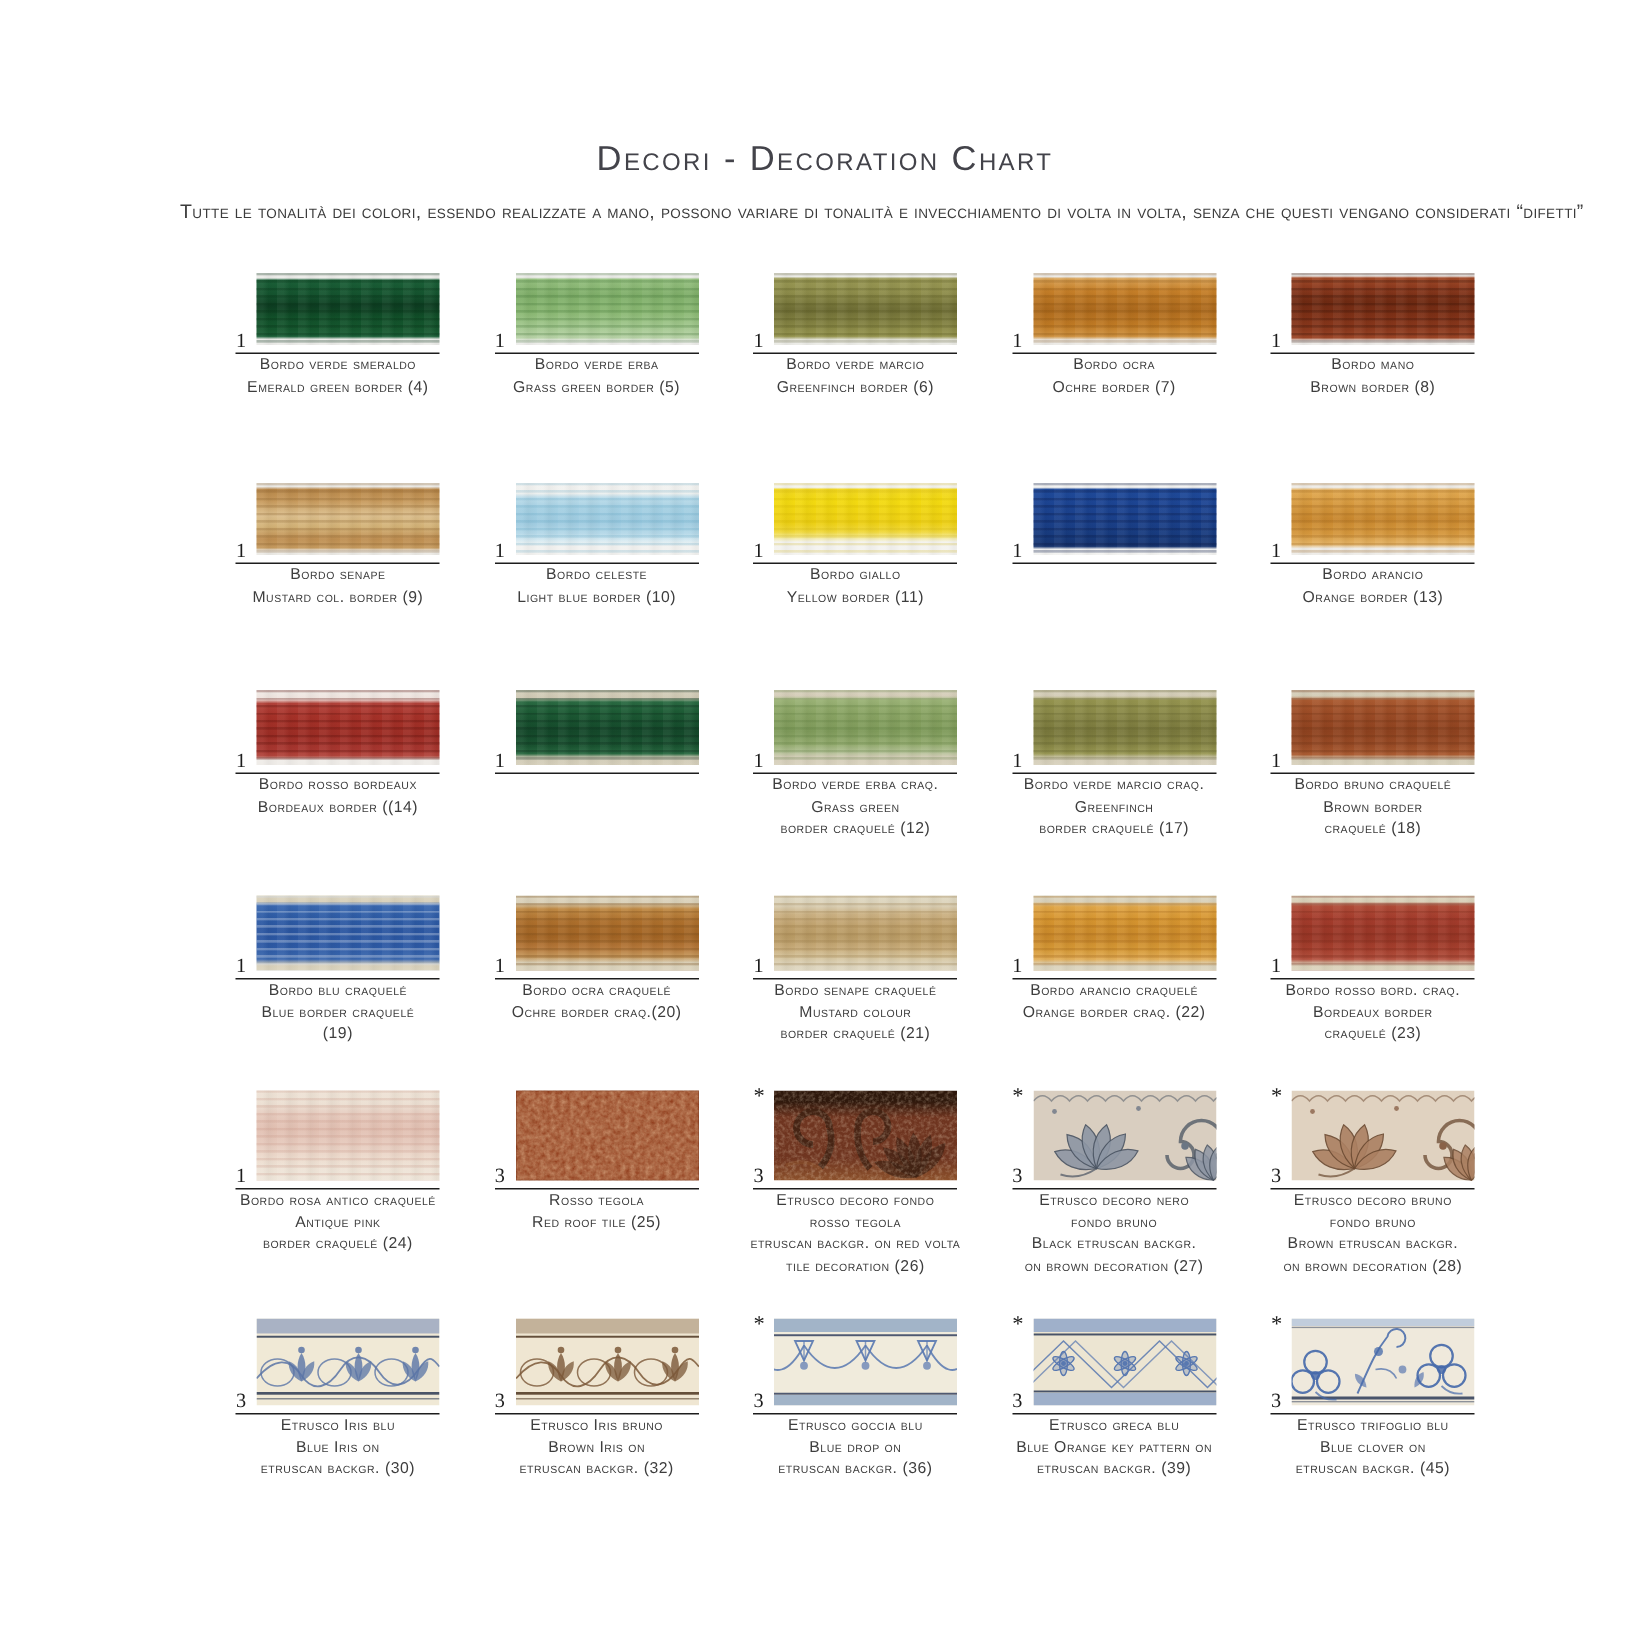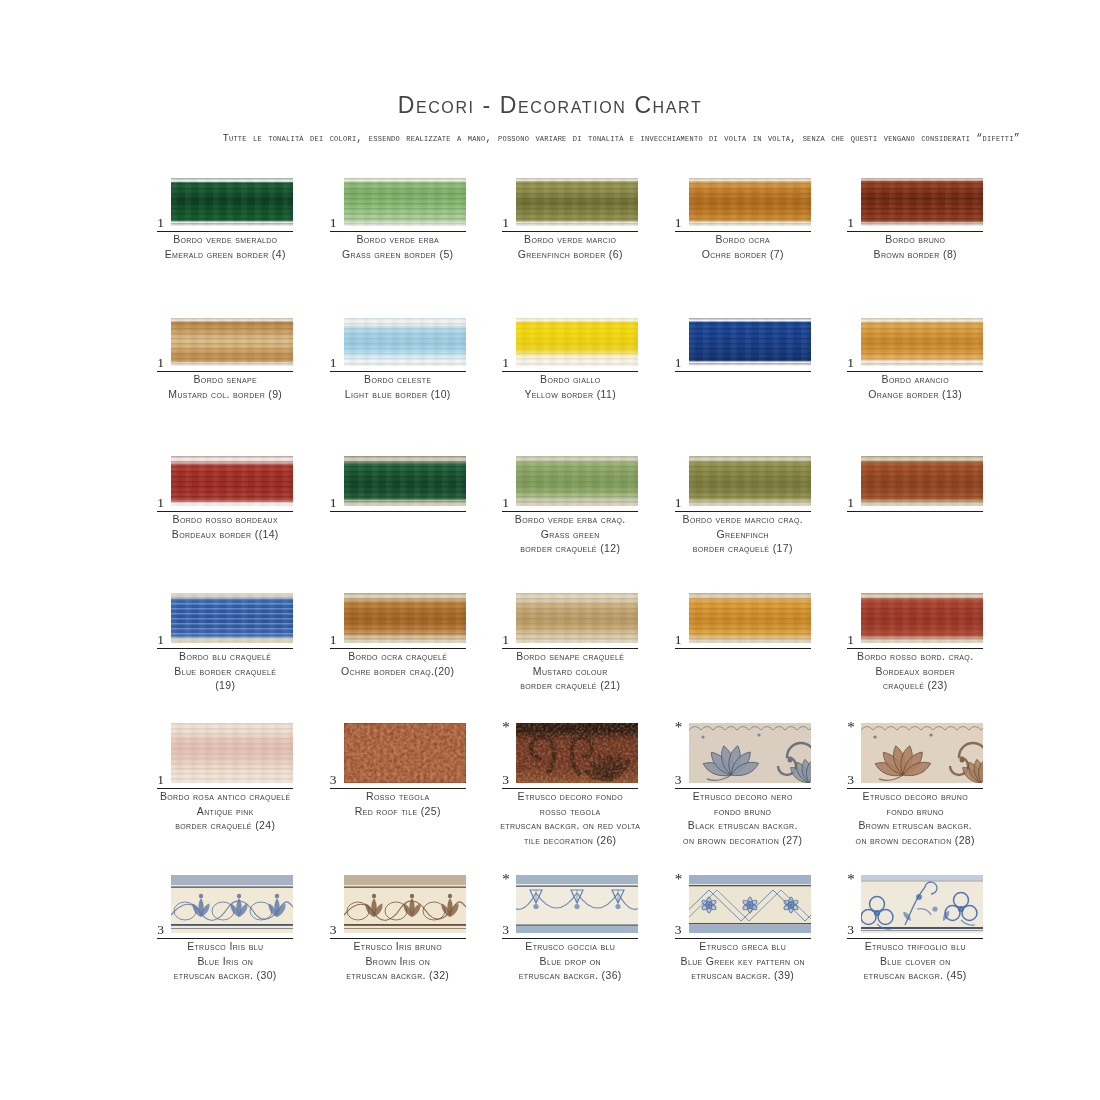--- a/index.html
+++ b/index.html
@@ -3,22 +3,22 @@
 <meta charset="utf-8">
 <style>
   html,body{margin:0;padding:0;background:#ffffff;}
   body{width:1100px;height:1100px;overflow:hidden;font-family:"Liberation Sans",sans-serif;color:#3b3b3b;}
   .page{position:relative;width:1100px;height:1100px;background:#fff;}
   .title{
     margin:0;padding-top:92px;text-align:center;
     font-variant:small-caps;font-weight:400;font-size:23px;letter-spacing:1.6px;color:#43434a;
   }
   .disclaimer{
-    margin:14px auto 0 auto;width:900px;margin-left:120px;text-align:right;
-    font-variant:small-caps;font-size:10px;letter-spacing:0.25px;color:#3c3c3c;white-space:nowrap;font-family:Liberation Mono, monospace;
+    margin:14px auto 0 auto;width:900px;margin-left:120px;text-align:left;
+    font-variant:small-caps;font-size:13px;letter-spacing:0.25px;color:#3c3c3c;white-space:nowrap;
   }
   .grid{margin-top:34px;}
   .row{display:grid;grid-template-columns:repeat(5,172.5px);margin-left:139px;}
   .row-0{height:140px}.row-1{height:138px}.row-2{height:137px}.row-3{height:130px}.row-4{height:152px}.row-5{height:160px}
   .cell{position:relative;}
   .swatch-block{
     position:relative;width:136px;margin:0 auto;
     display:flex;align-items:flex-end;
     border-bottom:1.4px solid #1d1d1d;padding-bottom:3px;
   }
@@ -94,21 +94,21 @@
           </div>
   </div>
 
   <div class="cell">
     <div class="swatch-block">
       <span class="star"></span>
       <span class="qty">1</span>
       <div class="swatch" style="height: 48px; background: repeating-linear-gradient(rgba(50, 15, 5, 0.28) 0px, rgba(50, 15, 5, 0.28) 1px, rgba(0, 0, 0, 0) 2px, rgba(0, 0, 0, 0) 5px), repeating-linear-gradient(90deg, rgba(255, 255, 255, 0.05) 0px, rgba(255, 255, 255, 0.05) 4px, rgba(0, 0, 0, 0.03) 8px, rgba(0, 0, 0, 0) 14px), linear-gradient(rgb(236, 234, 231) 0%, rgb(236, 234, 231) 4%, rgb(161, 74, 40) 7%, rgb(140, 58, 30) 20%, rgb(111, 42, 18) 40%, rgb(126, 48, 22) 60%, rgb(140, 58, 30) 80%, rgb(156, 69, 38) 90%, rgb(236, 234, 231) 94%, rgb(236, 234, 231) 100%);"></div>
     </div>
     <div class="caption">
-            <div>Bordo bruno</div>
+            <div>Bordo mano</div>
             <div>Brown border (8)</div>
           </div>
   </div>
 </div>
       <div class="row row-1">
   <div class="cell">
     <div class="swatch-block">
       <span class="star"></span>
       <span class="qty">1</span>
       <div class="swatch" style="height: 48px; background: repeating-linear-gradient(rgba(130, 90, 40, 0.25) 0px, rgba(130, 90, 40, 0.25) 1px, rgba(0, 0, 0, 0) 2px, rgba(0, 0, 0, 0) 5px), repeating-linear-gradient(90deg, rgba(255, 255, 255, 0.05) 0px, rgba(255, 255, 255, 0.05) 4px, rgba(0, 0, 0, 0.03) 8px, rgba(0, 0, 0, 0) 14px), linear-gradient(rgb(236, 234, 229) 0%, rgb(236, 234, 229) 5%, rgb(184, 135, 74) 9%, rgb(199, 154, 92) 25%, rgb(220, 191, 141) 45%, rgb(211, 178, 119) 60%, rgb(191, 143, 82) 78%, rgb(197, 154, 94) 90%, rgb(236, 234, 229) 94%, rgb(236, 234, 229) 100%);"></div>
@@ -209,20 +209,25 @@
             <div>border craquelé (17)</div>
           </div>
   </div>
 
   <div class="cell">
     <div class="swatch-block">
       <span class="star"></span>
       <span class="qty">1</span>
       <div class="swatch" style="height: 50px; background: repeating-linear-gradient(rgba(110, 50, 20, 0.3) 0px, rgba(110, 50, 20, 0.3) 1px, rgba(0, 0, 0, 0) 2px, rgba(0, 0, 0, 0) 5px), repeating-linear-gradient(90deg, rgba(255, 255, 255, 0.05) 0px, rgba(255, 255, 255, 0.05) 4px, rgba(0, 0, 0, 0.03) 8px, rgba(0, 0, 0, 0) 14px), linear-gradient(rgb(216, 209, 189) 0%, rgb(211, 204, 182) 8%, rgb(170, 90, 48) 14%, rgb(156, 76, 38) 30%, rgb(142, 66, 31) 55%, rgb(154, 76, 38) 75%, rgb(171, 92, 50) 86%, rgb(211, 204, 182) 92%, rgb(216, 209, 189) 100%);"></div>
     </div>
+    <div class="caption">
+            <div>Bordo bruno craquelé</div>
+            <div>Brown border</div>
+            <div>craquelé (18)</div>
+          </div>
   </div>
 </div>
       <div class="row row-3">
   <div class="cell">
     <div class="swatch-block">
       <span class="star"></span>
       <span class="qty">1</span>
       <div class="swatch" style="height: 50px; background: repeating-linear-gradient(rgba(210, 220, 235, 0.35) 0px, rgba(210, 220, 235, 0.35) 1px, rgba(0, 0, 0, 0) 2px, rgba(0, 0, 0, 0) 5px), repeating-linear-gradient(90deg, rgba(255, 255, 255, 0.05) 0px, rgba(255, 255, 255, 0.05) 4px, rgba(0, 0, 0, 0.03) 8px, rgba(0, 0, 0, 0) 14px), linear-gradient(rgb(220, 213, 192) 0%, rgb(216, 208, 186) 8%, rgb(58, 104, 176) 13%, rgb(45, 91, 165) 30%, rgb(42, 85, 160) 50%, rgb(45, 90, 165) 70%, rgb(60, 104, 174) 85%, rgb(216, 208, 186) 92%, rgb(220, 213, 192) 100%);"></div>
     </div>
     <div class="caption">
@@ -256,20 +261,24 @@
             <div>border craquelé (21)</div>
           </div>
   </div>
 
   <div class="cell">
     <div class="swatch-block">
       <span class="star"></span>
       <span class="qty">1</span>
       <div class="swatch" style="height: 50px; background: repeating-linear-gradient(rgba(160, 100, 25, 0.3) 0px, rgba(160, 100, 25, 0.3) 1px, rgba(0, 0, 0, 0) 2px, rgba(0, 0, 0, 0) 5px), repeating-linear-gradient(90deg, rgba(255, 255, 255, 0.05) 0px, rgba(255, 255, 255, 0.05) 4px, rgba(0, 0, 0, 0.03) 8px, rgba(0, 0, 0, 0) 14px), linear-gradient(rgb(221, 214, 192) 0%, rgb(217, 209, 186) 8%, rgb(224, 166, 72) 15%, rgb(214, 149, 47) 32%, rgb(201, 136, 42) 55%, rgb(214, 153, 54) 72%, rgb(226, 174, 88) 85%, rgb(217, 209, 186) 92%, rgb(221, 214, 192) 100%);"></div>
     </div>
+    <div class="caption">
+            <div>Bordo arancio craquelé</div>
+            <div>Orange border craq. (22)</div>
+          </div>
   </div>
 
   <div class="cell">
     <div class="swatch-block">
       <span class="star"></span>
       <span class="qty">1</span>
       <div class="swatch" style="height: 50px; background: repeating-linear-gradient(rgba(120, 40, 25, 0.3) 0px, rgba(120, 40, 25, 0.3) 1px, rgba(0, 0, 0, 0) 2px, rgba(0, 0, 0, 0) 5px), repeating-linear-gradient(90deg, rgba(255, 255, 255, 0.05) 0px, rgba(255, 255, 255, 0.05) 4px, rgba(0, 0, 0, 0.03) 8px, rgba(0, 0, 0, 0) 14px), linear-gradient(rgb(221, 213, 191) 0%, rgb(217, 208, 184) 8%, rgb(176, 76, 56) 14%, rgb(164, 60, 44) 30%, rgb(152, 54, 38) 55%, rgb(166, 64, 46) 72%, rgb(180, 82, 64) 85%, rgb(217, 208, 184) 92%, rgb(221, 213, 191) 100%);"></div>
     </div>
     <div class="caption">
             <div>Bordo rosso bord. craq.</div>
@@ -557,21 +566,21 @@
                 <circle cx="61" cy="30" r="1.6" fill="#5878b0"></circle>
                 <ellipse cx="102" cy="30" rx="2.6" ry="8" fill="#5878b0" fill-opacity="0.3" stroke="#5878b0" stroke-width="0.9" transform="rotate(0 102 30)"></ellipse>
                 <ellipse cx="102" cy="30" rx="2.6" ry="8" fill="#5878b0" fill-opacity="0.3" stroke="#5878b0" stroke-width="0.9" transform="rotate(60 102 30)"></ellipse>
                 <ellipse cx="102" cy="30" rx="2.6" ry="8" fill="#5878b0" fill-opacity="0.3" stroke="#5878b0" stroke-width="0.9" transform="rotate(120 102 30)"></ellipse>
                 <circle cx="102" cy="30" r="1.6" fill="#5878b0"></circle>
               </svg>
             </div>
     </div>
     <div class="caption">
             <div>Etrusco greca blu</div>
-            <div>Blue Greek key pattern on</div>
+            <div>Blue Orange key pattern on</div>
             <div>etruscan backgr. (39)</div>
           </div>
   </div>
 
   <div class="cell">
     <div class="swatch-block">
       <span class="star">*</span>
       <span class="qty">3</span>
       <div class="swatch" style="height: 58px;">
               <svg xmlns="http://www.w3.org/2000/svg" width="122" height="58" viewBox="0 0 122 58">

